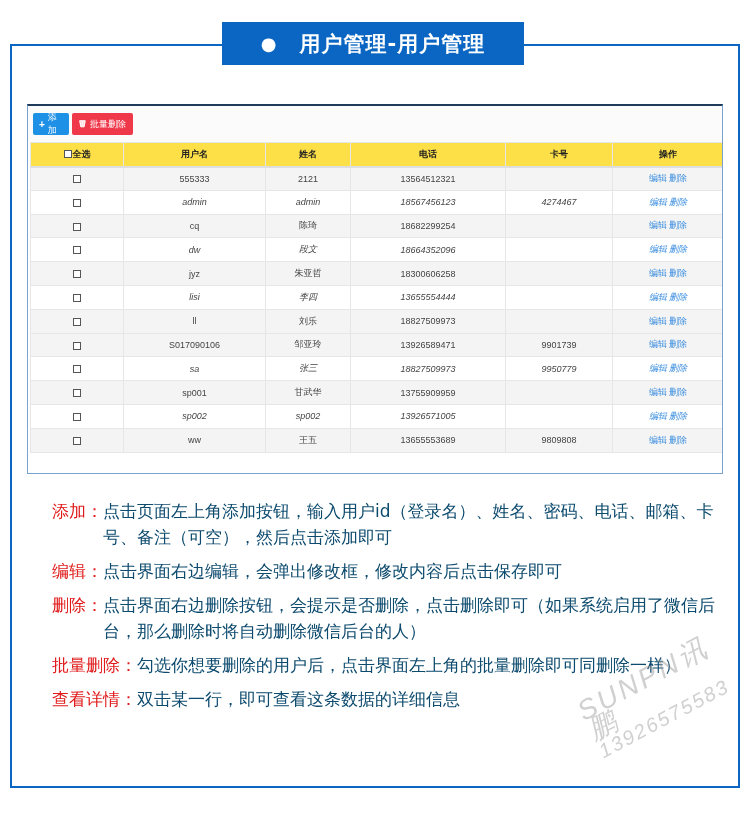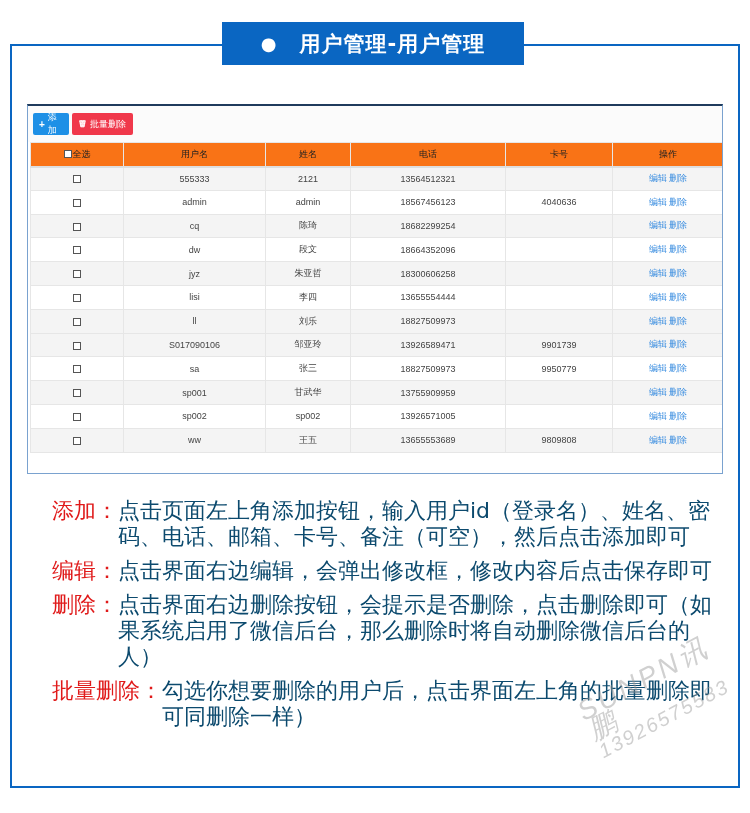--- a/index.html
+++ b/index.html
@@ -28,29 +28,29 @@
     height: 22px; border-radius: 2px; color: #fff; font-size: 9px;
     display: flex; align-items: center; padding: 0 6px; gap: 3px;
     font-family: "Liberation Sans", sans-serif;
   }
   .btn-add { background: #1e90e6; width: 36px; }
   .btn-batch { background: #f0384b; width: 61px; }
   .btn .ico { font-size: 10px; font-weight: bold; }
 
   table { width: 693px; border-collapse: collapse; table-layout: fixed; margin-left: 2px; font-family: "Liberation Sans", sans-serif; }
   th, td { border: 1px solid #e6e6e6; text-align: center; font-size: 9px; color: #444; height: 23.8px; padding: 0; }
-  th { font-weight: normal; color: #222; background: #f97316; height: 24px; border-bottom: 2px solid #dedede; }
+  th { font-weight: bold; color: #222; background: #fde047; height: 24px; border-bottom: 2px solid #dedede; }
   tr.odd td { background: #f4f4f4; }
-  tr.even td { background: #ffffff; }
+  tr.even td { background: #ffffff; font-style: italic; }
   .cb { display: inline-block; width: 8px; height: 8px; border: 1px solid #555; vertical-align: middle; background: #fff; }
   th .cb { margin-right: 1px; }
   .op a { color: #3b8ee0; text-decoration: none; margin: 12px 1px; }
 
   .notes { position: absolute; left: 52px; top: 498px; width: 680px; font-family: "DejaVu Sans", sans-serif; }
-  .note { display: flex; font-size: 22px; line-height: 26px; margin-bottom: 8px; }
+  .note { display: flex; font-size: 17px; line-height: 26px; margin-bottom: 8px; }
   .note .label { color: #e01a1a; white-space: nowrap; }
   .note .text { color: #0c4a6e; }
 
   .watermark {
     position: absolute; left: 580px; top: 660px; transform: rotate(-28deg);
     color: rgba(150,150,150,0.45); font-family: "Liberation Sans", sans-serif; line-height: 22px;
     pointer-events: none;
   }
   .watermark .wm1 { font-size: 28px; letter-spacing: 3px; font-style: italic; }
   .watermark .wm2 { font-size: 20px; letter-spacing: 2px; font-style: italic; }
@@ -103,21 +103,21 @@
           <td>2121</td>
           <td>13564512321</td>
           <td></td>
           <td class="op"><a>编辑</a><a>删除</a></td>
         </tr>
         <tr class="even">
           <td><span class="cb"></span></td>
           <td>admin</td>
           <td>admin</td>
           <td>18567456123</td>
-          <td>4040636</td>
+          <td>4274467</td>
           <td class="op"><a>编辑</a><a>删除</a></td>
         </tr>
         <tr class="odd">
           <td><span class="cb"></span></td>
           <td>cq</td>
           <td>陈琦</td>
           <td>18682299254</td>
           <td></td>
           <td class="op"><a>编辑</a><a>删除</a></td>
         </tr>
@@ -207,18 +207,22 @@
     <span class="text">点击界面右边编辑，会弹出修改框，修改内容后点击保存即可</span>
   </div>
   <div class="note">
     <span class="label">删除：</span>
     <span class="text">点击界面右边删除按钮，会提示是否删除，点击删除即可（如果系统启用了微信后台，那么删除时将自动删除微信后台的人）</span>
   </div>
   <div class="note">
     <span class="label">批量删除：</span>
     <span class="text">勾选你想要删除的用户后，点击界面左上角的批量删除即可同删除一样）</span>
   </div>
+  <div class="note">
+    <span class="label">查看详情：</span>
+    <span class="text">双击某一行，即可查看这条数据的详细信息</span>
+  </div>
 </div>
 
 <div class="watermark">
   <div class="wm1">SUNPN讯鹏</div>
   <div class="wm2">13926575583</div>
 </div>
 
 </body></html>

